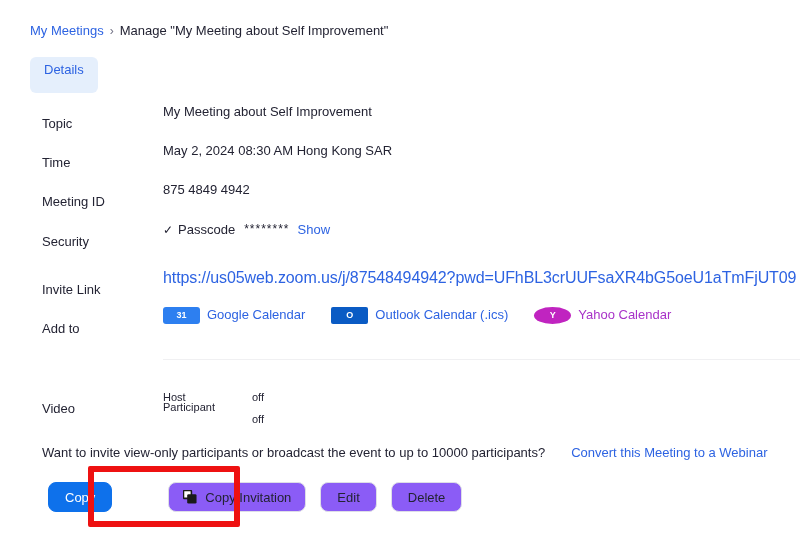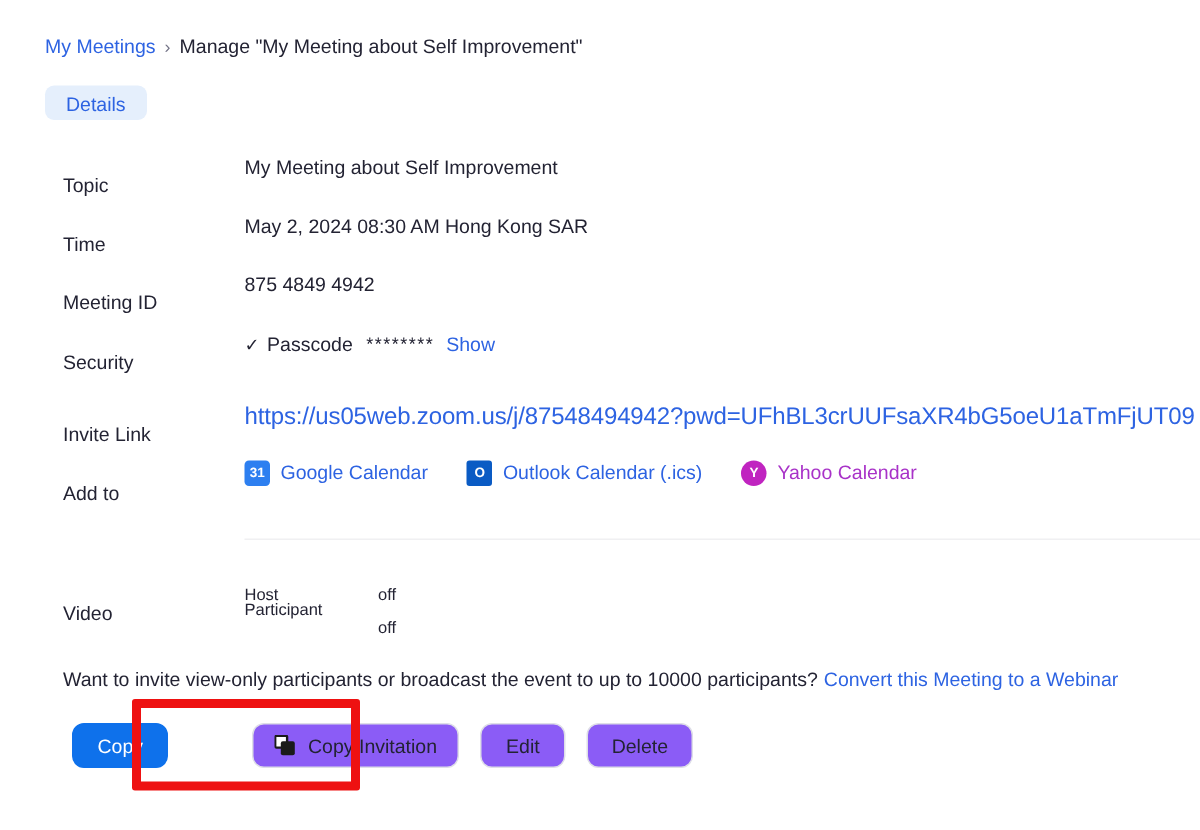--- a/index.html
+++ b/index.html
@@ -18,21 +18,21 @@
     font-size: 13px; color: #232333; white-space: nowrap;
   }
   .breadcrumb .crumb-link { color: #2d63e2; text-decoration: none; cursor: pointer; }
   .breadcrumb .crumb-sep { color: #747487; margin: 0 6px; font-size: 12px; }
   .breadcrumb .crumb-current { color: #232333; }
 
   
   .tabs { position: absolute; left: 30px; top: 57px; }
   .tab {
     display: inline-block;
-    padding: 6px 14px 2px 14px;
+    padding: 6px 14px 15px 14px;
     background: #e5effc;
     color: #2d63e2;
     font-size: 13px;
     border-radius: 6px;
     cursor: pointer;
     line-height: 1.15;
   }
 
   
   .rows { position: absolute; left: 0; top: 0; width: 800px; }
@@ -61,42 +61,42 @@
     display: inline-block; vertical-align: middle;
     margin-left: 12px; position: relative; top: -1px; cursor: pointer;
   }
 
   
   .cal-list { display: flex; align-items: center; gap: 26px; }
   .cal-item { display: flex; align-items: center; gap: 7px; text-decoration: none; cursor: pointer; font-size: 13px; }
   .cal-gcal { color: #2d63e2; }
   .cal-ocal { color: #2d63e2; }
   .cal-ycal { color: #a832c8; }
-  .cal-ico { width: 17px; height: 17px; border-radius: 3px; display: inline-flex; align-items: center; justify-content: center; font-size: 9px; font-weight: bold; color: #fff; flex: 0 0 auto; }
+  .cal-ico { width: 37px; height: 17px; border-radius: 3px; display: inline-flex; align-items: center; justify-content: center; font-size: 9px; font-weight: bold; color: #fff; flex: 0 0 auto; }
   .ico-google { background: #2d7ff0; }
   .ico-outlook { background: #0a5bc4; border-radius: 2px; }
   .ico-yahoo { background: #c024c0; border-radius: 50%; }
 
   
   .divider {
     position: absolute; left: 163px; top: 359px;
     width: 637px; height: 1px; background: #f0f0f2;
   }
 
   
   .sub-row { position: absolute; font-size: 11px; color: #232333; line-height: 18px; }
   .sub-key { left: 163px; }
   .sub-val { left: 252px; }
 
   
   .webinar-note {
     position: absolute; left: 42px; top: 445px;
     font-size: 13px; color: #232333; white-space: nowrap;
   }
-  .webinar-note .conv-link { color: #2d63e2; text-decoration: none; margin-left: 4px; cursor: pointer; }
+  .webinar-note .conv-link { color: #2d63e2; text-decoration: none; margin-left: 26px; cursor: pointer; }
 
   
   .btn-row { position: absolute; left: 48px; top: 482px; display: flex; align-items: center; gap: 0; }
   .btn {
     font-size: 13px; border-radius: 8px; cursor: pointer; white-space: nowrap;
     display: inline-flex; align-items: center; justify-content: center;
     height: 30px; padding: 0 16px; line-height: 1;
   }
   .btn-primary { background: #0e71eb; color: #fff; border: 1px solid #0e71eb; }
   .btn-secondary { background: #8b5cf6; color: #232333; border: 1px solid #dedee7; }

